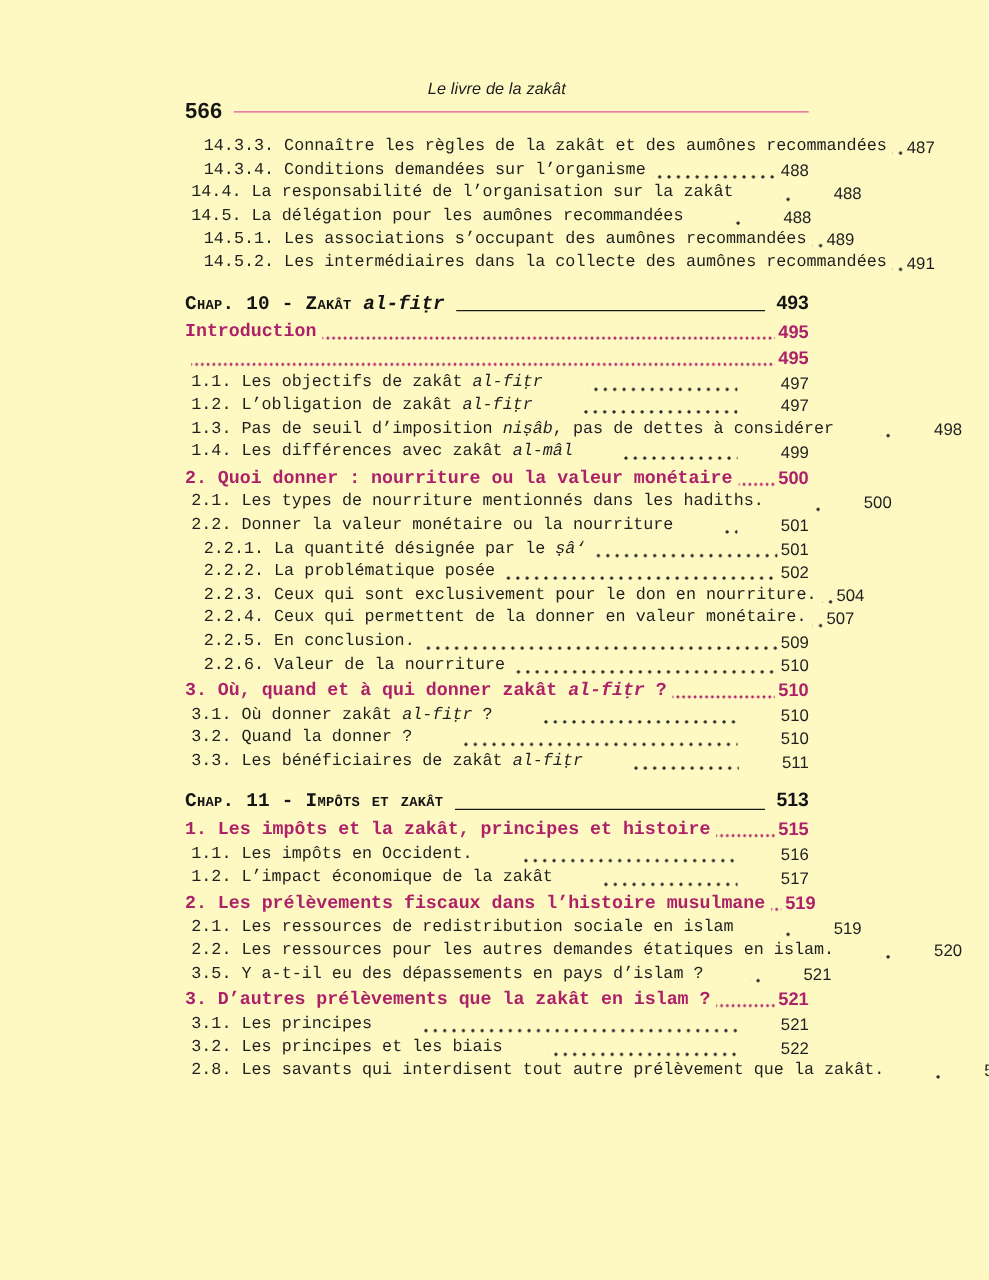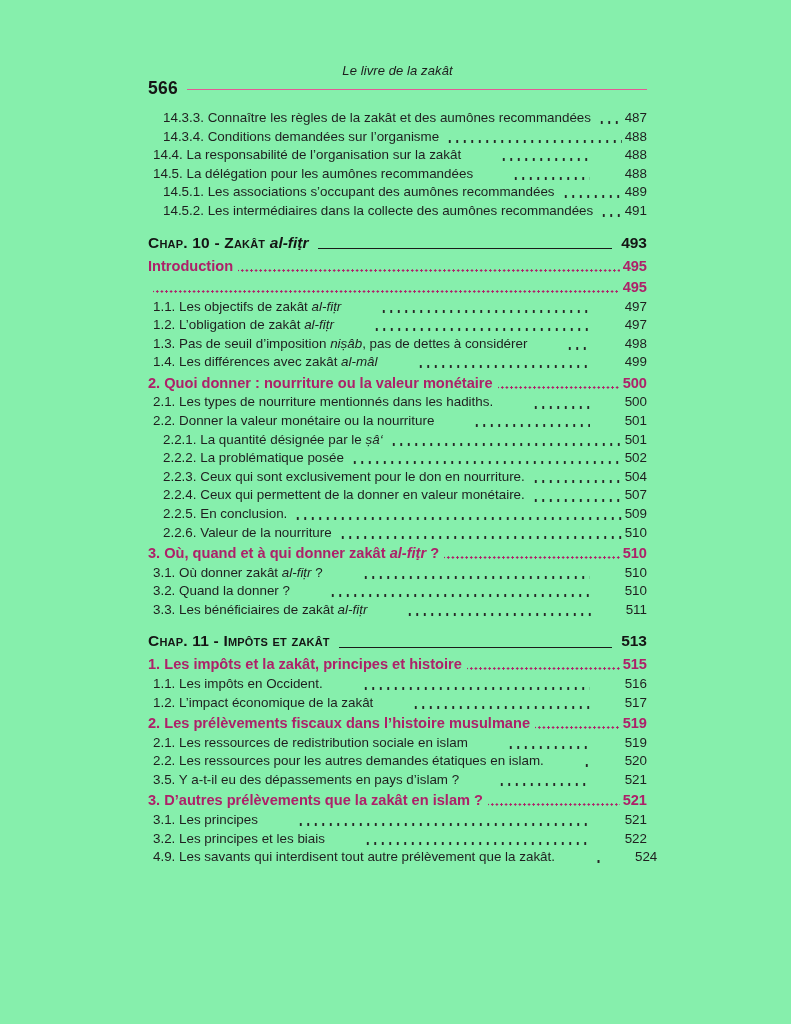--- a/index.html
+++ b/index.html
@@ -8,39 +8,39 @@
     --ink:#1f1f1f;
   }
   *{box-sizing:border-box;}
   html,body{margin:0;padding:0;}
   body{
     width:791px;height:1024px;background:#ffffff;position:relative;
     font-family:"Liberation Sans","DejaVu Sans",sans-serif;
     color:var(--ink);
     -webkit-font-smoothing:antialiased;
   }
-  .page{position:absolute;inset:0;background:#86efac;}
+  .page{position:absolute;inset:0;background:#fef9c3;}
 
   
   .hdr{position:absolute;left:148px;right:144px;top:63px;}
   .running{
     text-align:center;font-style:italic;font-size:13px;color:#1c1c1c;
     margin-bottom:3px;letter-spacing:.1px;
   }
   .rulerow{display:flex;align-items:center;justify-content:center;}
   .folio{
     font-weight:bold;font-size:17.5px;line-height:1;letter-spacing:.3px;
     padding-right:9px;position:relative;top:-1px;color:#161616;
   }
   .rule{flex:1;border-top:1.7px solid var(--rulepink);}
 
   
   .toc{position:absolute;left:148px;right:144px;top:109px;}
   .row{display:flex;align-items:flex-end;font-size:13.4px;line-height:18.6px;}
-  .title{white-space:nowrap;}
+  .title{white-space:nowrap;font-family:Liberation Mono, monospace;}
   .sub1{padding-left:5px;gap:32px;}
   .sub2{padding-left:15px;}
   .h1{
     color:var(--pink);font-size:14.6px;line-height:20.5px;
     font-weight:600;margin-top:1px;
   }
   .chapter{
     font-size:15.5px;line-height:20px;font-weight:bold;color:#141414;
     margin-top:12px;margin-bottom:3px;
   }
@@ -256,19 +256,19 @@
         <span class="title"><span>3.1. Les principes</span></span>
         <span class="leader"></span>
         <span class="pnum">521</span>
       </div>
       <div class="row sub1">
         <span class="title"><span>3.2. Les principes et les biais</span></span>
         <span class="leader"></span>
         <span class="pnum">522</span>
       </div>
       <div class="row sub1">
-        <span class="title"><span>4.9. Les savants qui interdisent tout autre prélèvement que la zakât.</span></span>
+        <span class="title"><span>2.8. Les savants qui interdisent tout autre prélèvement que la zakât.</span></span>
         <span class="leader"></span>
         <span class="pnum">524</span>
       </div>
     </main>
 
 </div>
 
 </body></html>

